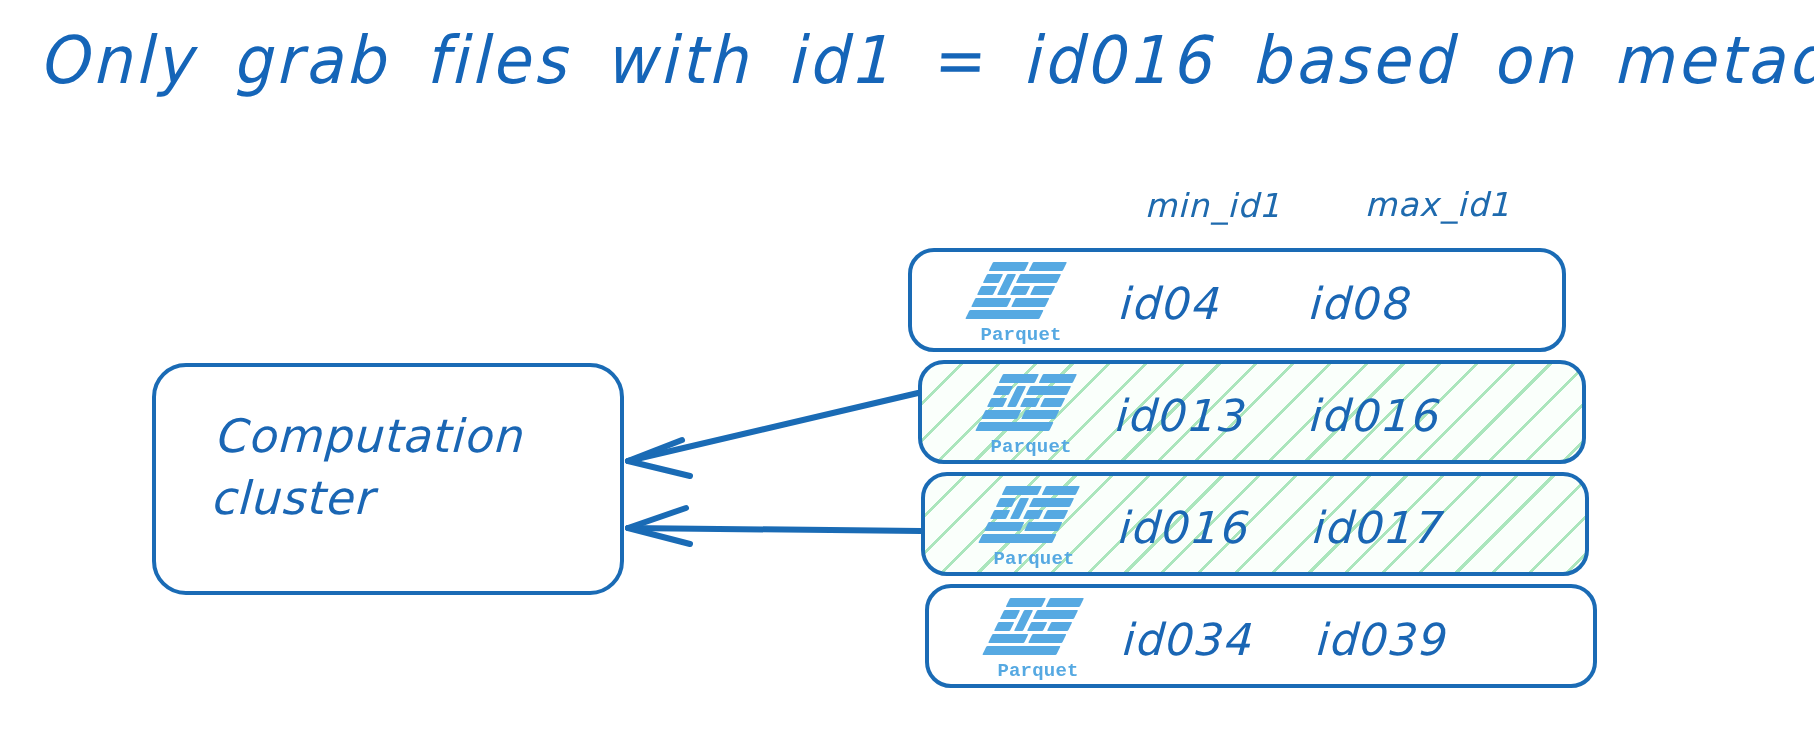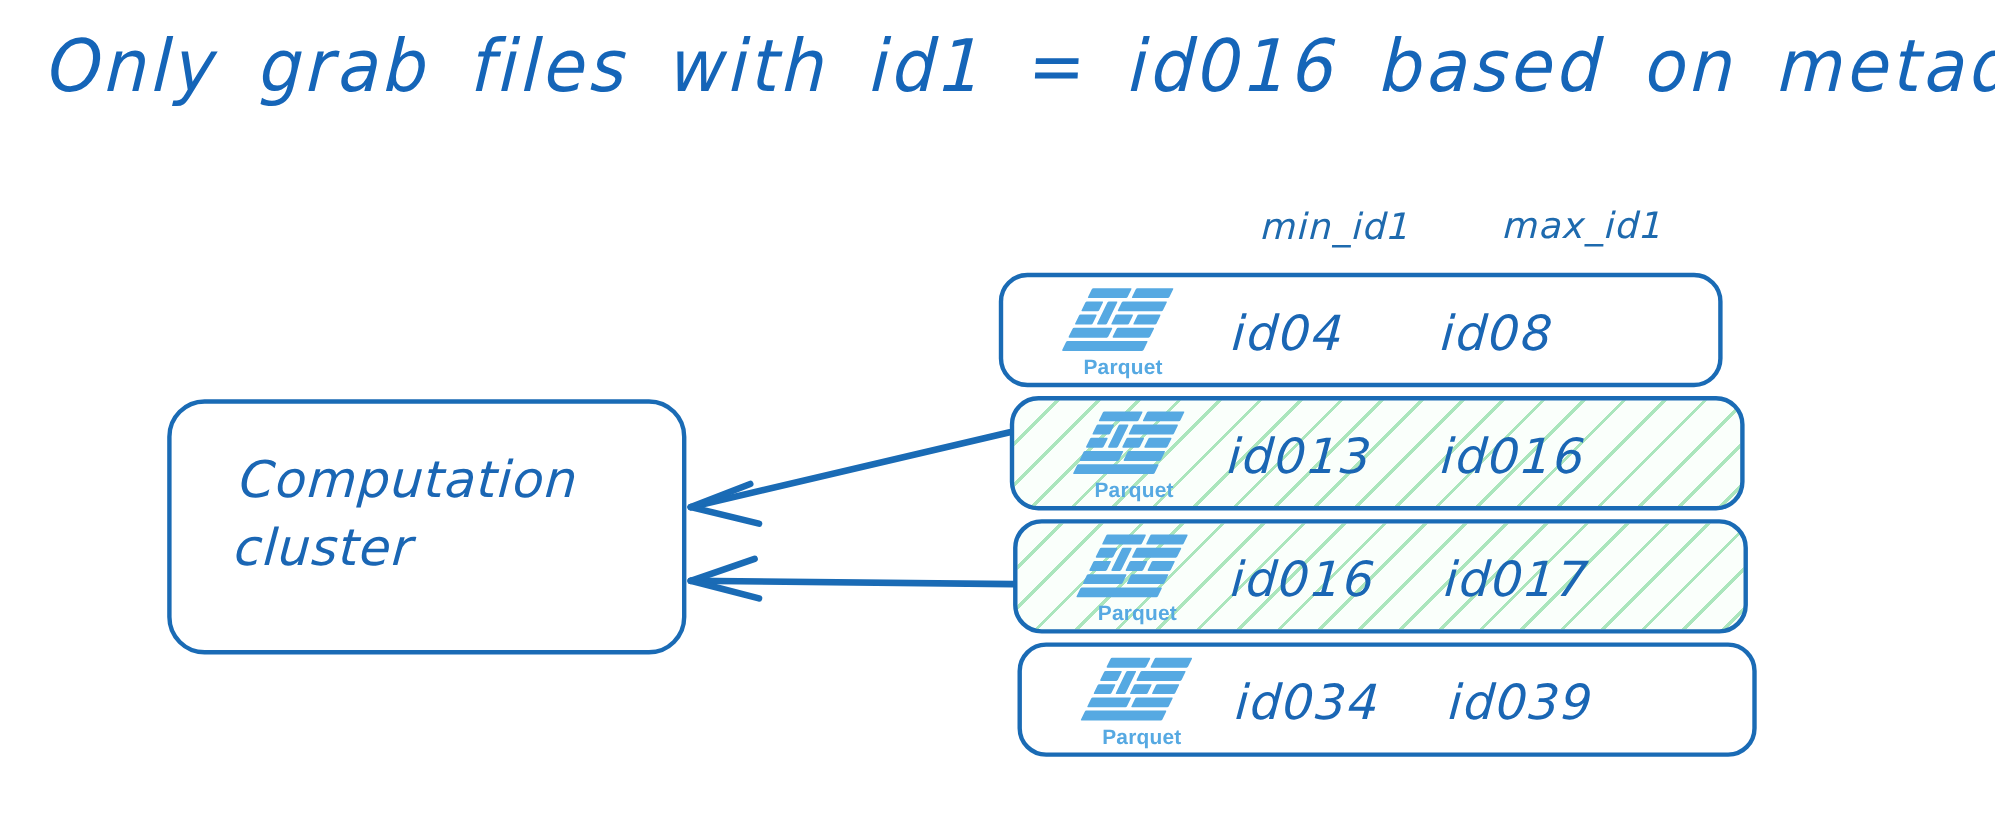--- a/index.html
+++ b/index.html
@@ -96,21 +96,21 @@
     height: 92px;
     pointer-events: none;
   }
   .pq-logo svg { display: block; width: 110px; height: 72px; }
   .pq-word {
     position: absolute;
     left: 4px;
     top: 64px;
     width: 110px;
     text-align: center;
-    font-family: Liberation Sans, sans-serif;
+    font-family: Liberation Mono, monospace;
     font-size: 19px;
     font-weight: bold;
     letter-spacing: 0.01em;
     color: #56A9E2;
     white-space: nowrap;
   }
 
   
   .cell {
     position: absolute;

